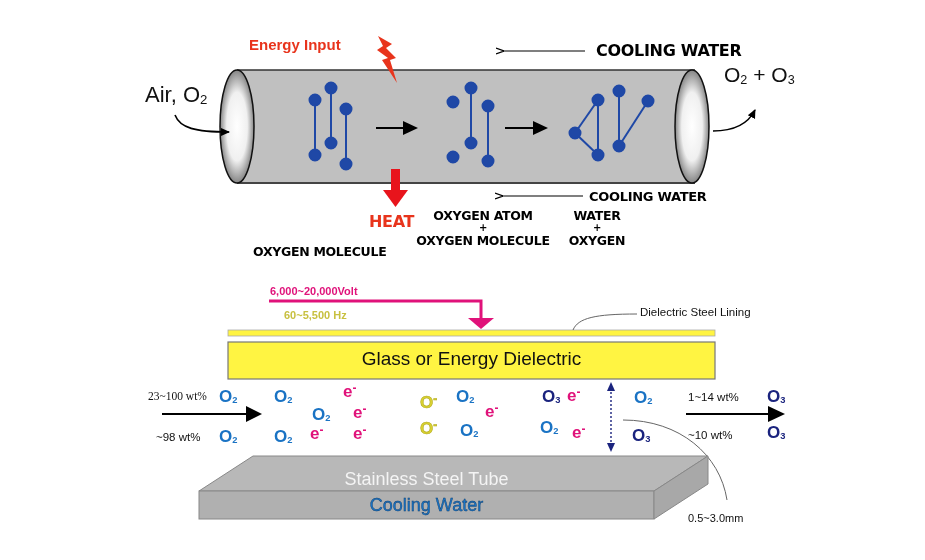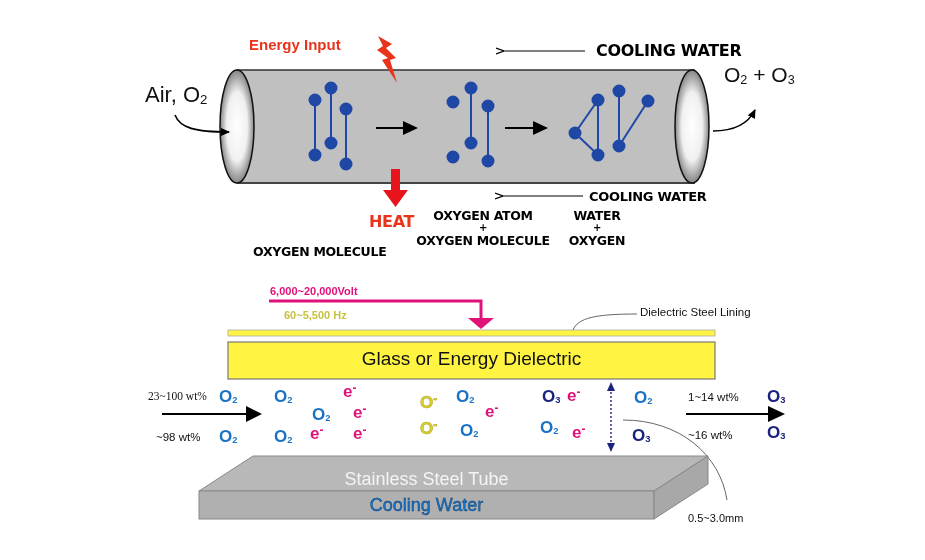--- a/index.html
+++ b/index.html
@@ -177,21 +177,21 @@
 
 <div class="lbl" style="left:199px;top:469px;width:455px;text-align:center;font-size:18px;color:#f4f4f4;font-family:'Liberation Sans',sans-serif;">Stainless Steel Tube</div>
 
 <div class="lbl" style="left:199px;top:495px;width:455px;text-align:center;font-size:18px;color:#1a73c4;font-family:'Liberation Sans',sans-serif;-webkit-text-stroke:0.4px #0b3d6e;">Cooling Water</div>
 
 <div class="lbl" style="left:688px;top:512px;font-size:11px;color:#111;font-family:'Liberation Sans',sans-serif;text-align:center;">0.5~3.0mm</div>
 
 <div class="lbl" style="left:148px;top:390px;font-size:11.5px;color:#111;font-family:Liberation Serif, serif;">23~100 wt%</div>
 <div class="lbl" style="left:156px;top:431px;font-size:11.5px;color:#111;font-family:'Liberation Sans',sans-serif;">~98 wt%</div>
 <div class="lbl" style="left:688px;top:391px;font-size:11.5px;color:#111;font-family:'Liberation Sans',sans-serif;">1~14 wt%</div>
-<div class="lbl" style="left:688px;top:429px;font-size:11.5px;color:#111;font-family:'Liberation Sans',sans-serif;">~16 wt%</div>
+<div class="lbl" style="left:688px;top:429px;font-size:11.5px;color:#111;font-family:'Liberation Sans',sans-serif;">~10 wt%</div>
 
 <div class="sp" style="left:219px;top:388px;color:#1a73c4;"><span>O</span><span class="sub">2</span></div>
 <div class="sp" style="left:219px;top:428px;color:#1a73c4;"><span>O</span><span class="sub">2</span></div>
 <div class="sp" style="left:274px;top:388px;color:#1a73c4;"><span>O</span><span class="sub">2</span></div>
 <div class="sp" style="left:312px;top:406px;color:#1a73c4;"><span>O</span><span class="sub">2</span></div>
 <div class="sp" style="left:274px;top:428px;color:#1a73c4;"><span>O</span><span class="sub">2</span></div>
 <div class="sp" style="left:456px;top:388px;color:#1a73c4;"><span>O</span><span class="sub">2</span></div>
 <div class="sp" style="left:460px;top:422px;color:#1a73c4;"><span>O</span><span class="sub">2</span></div>
 <div class="sp" style="left:540px;top:419px;color:#1a73c4;"><span>O</span><span class="sub">2</span></div>
 <div class="sp" style="left:634px;top:389px;color:#1a73c4;"><span>O</span><span class="sub">2</span></div>

